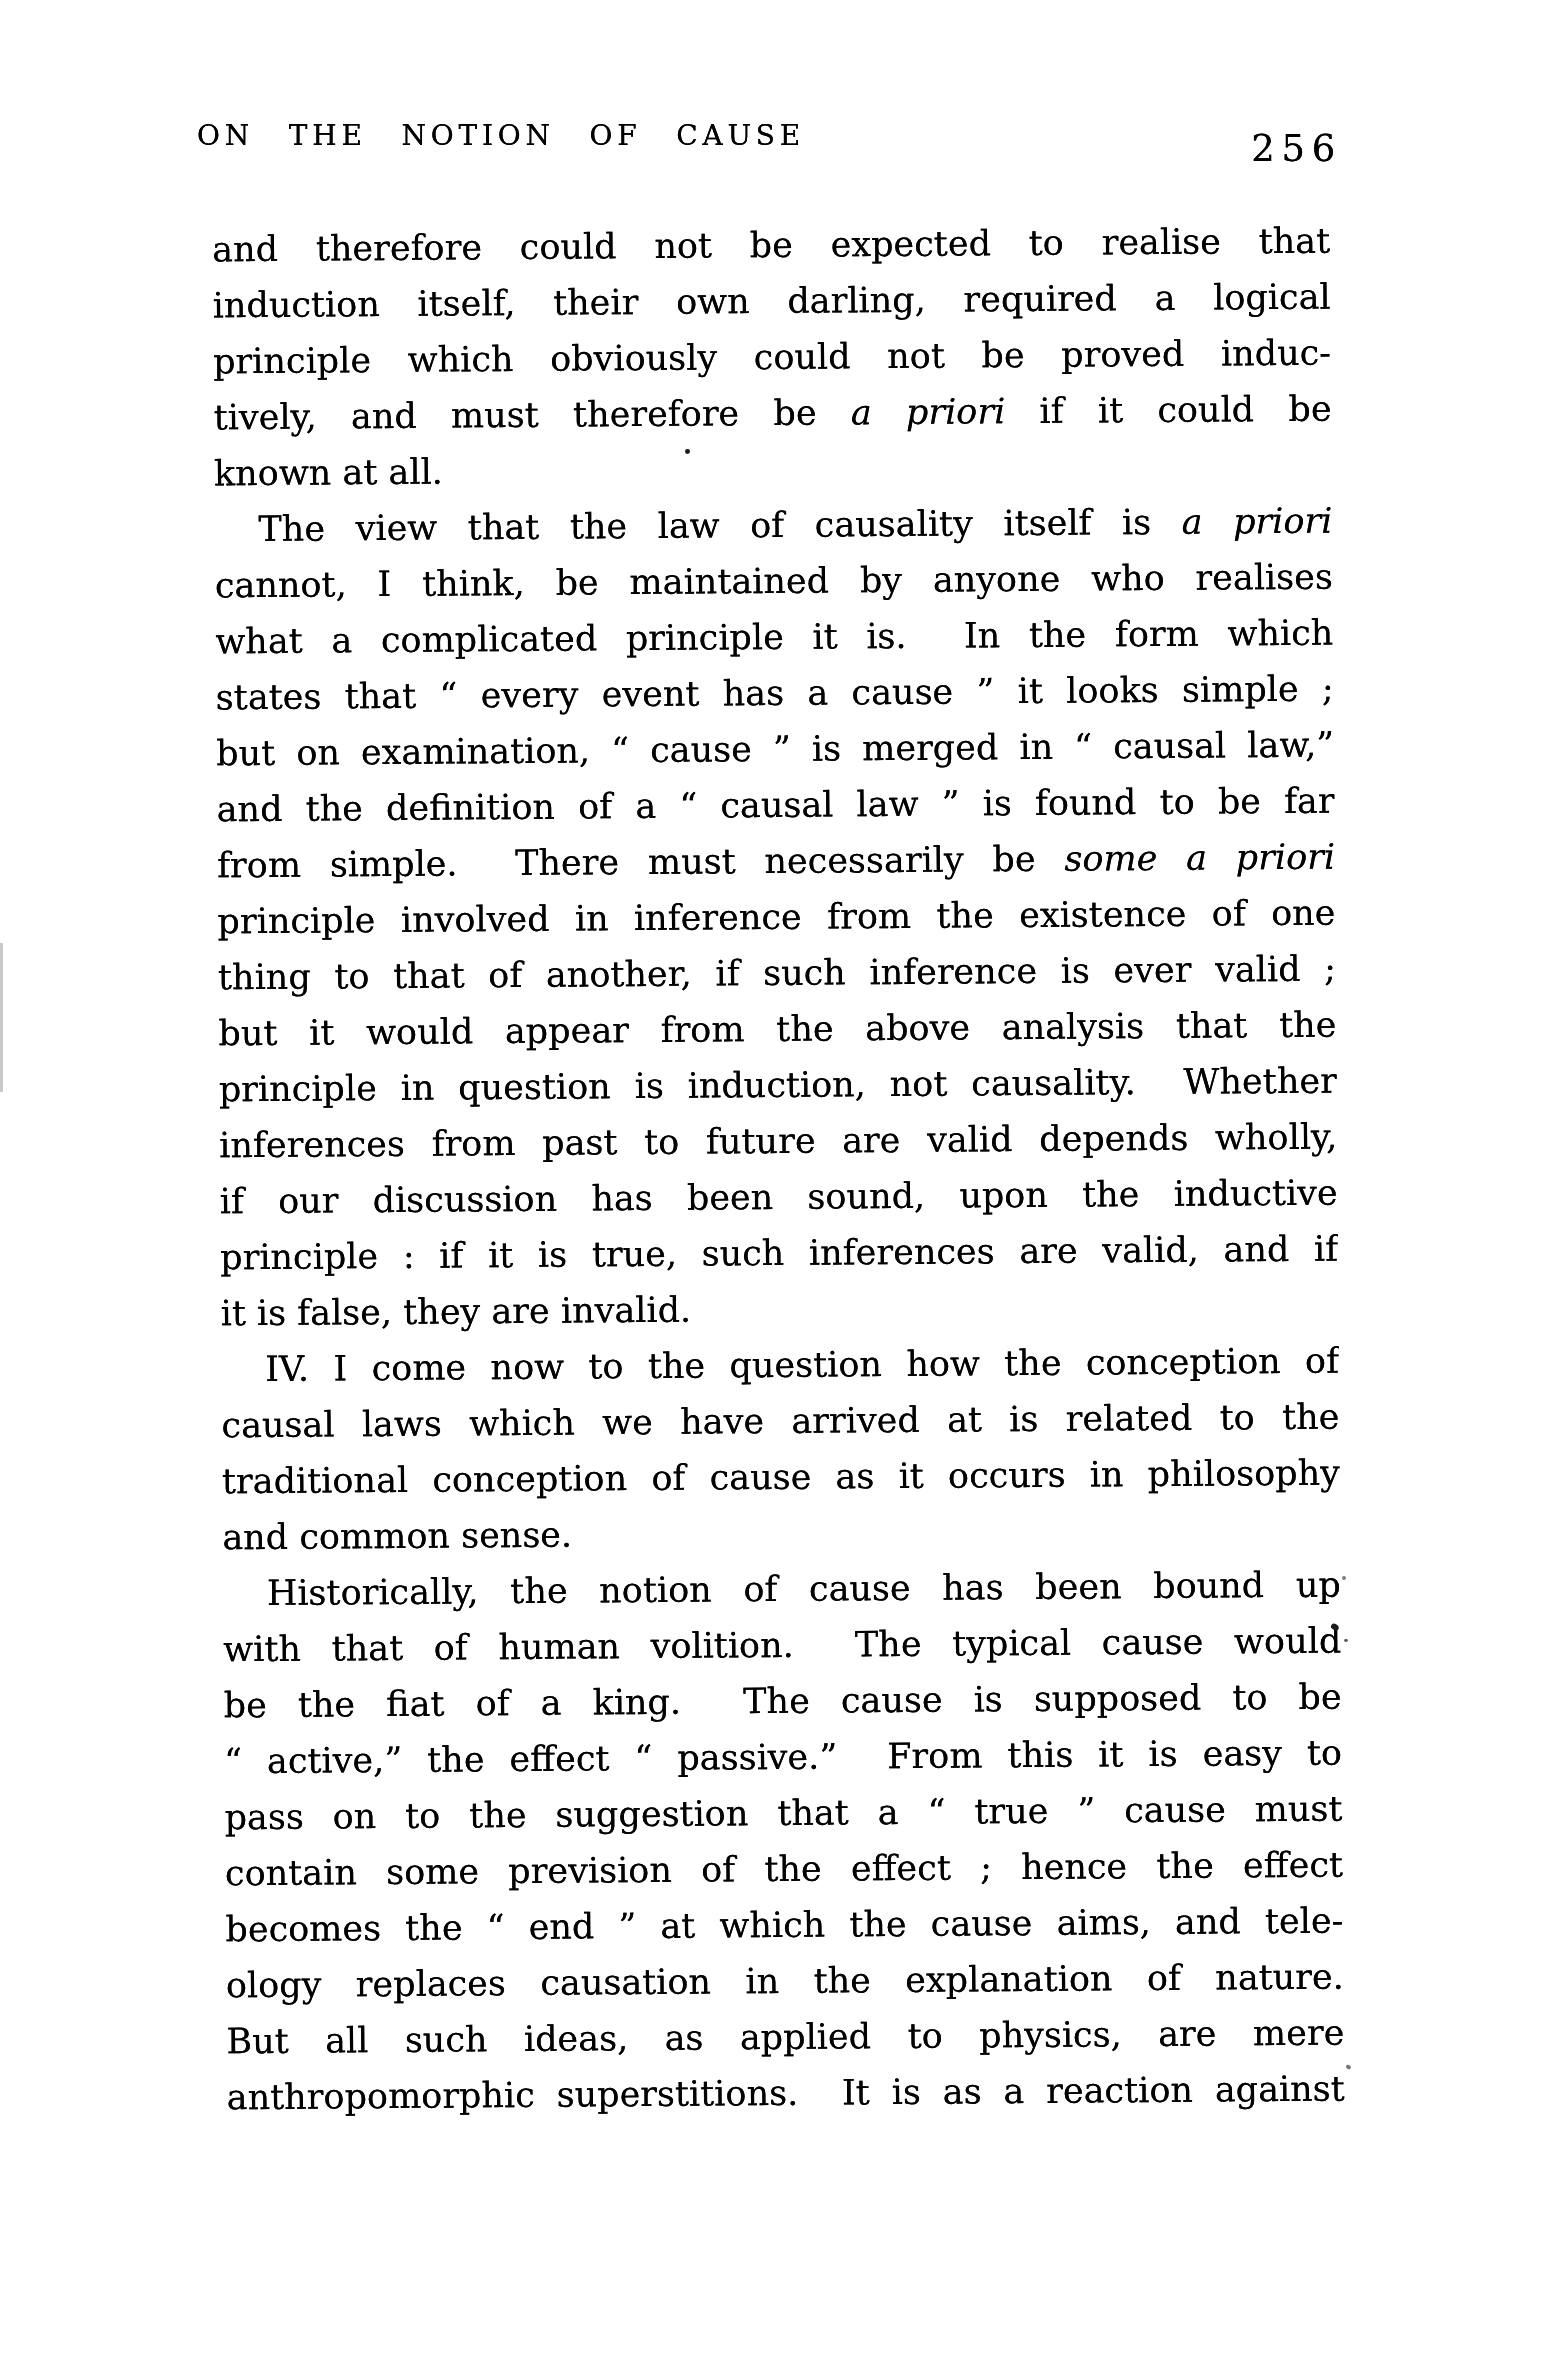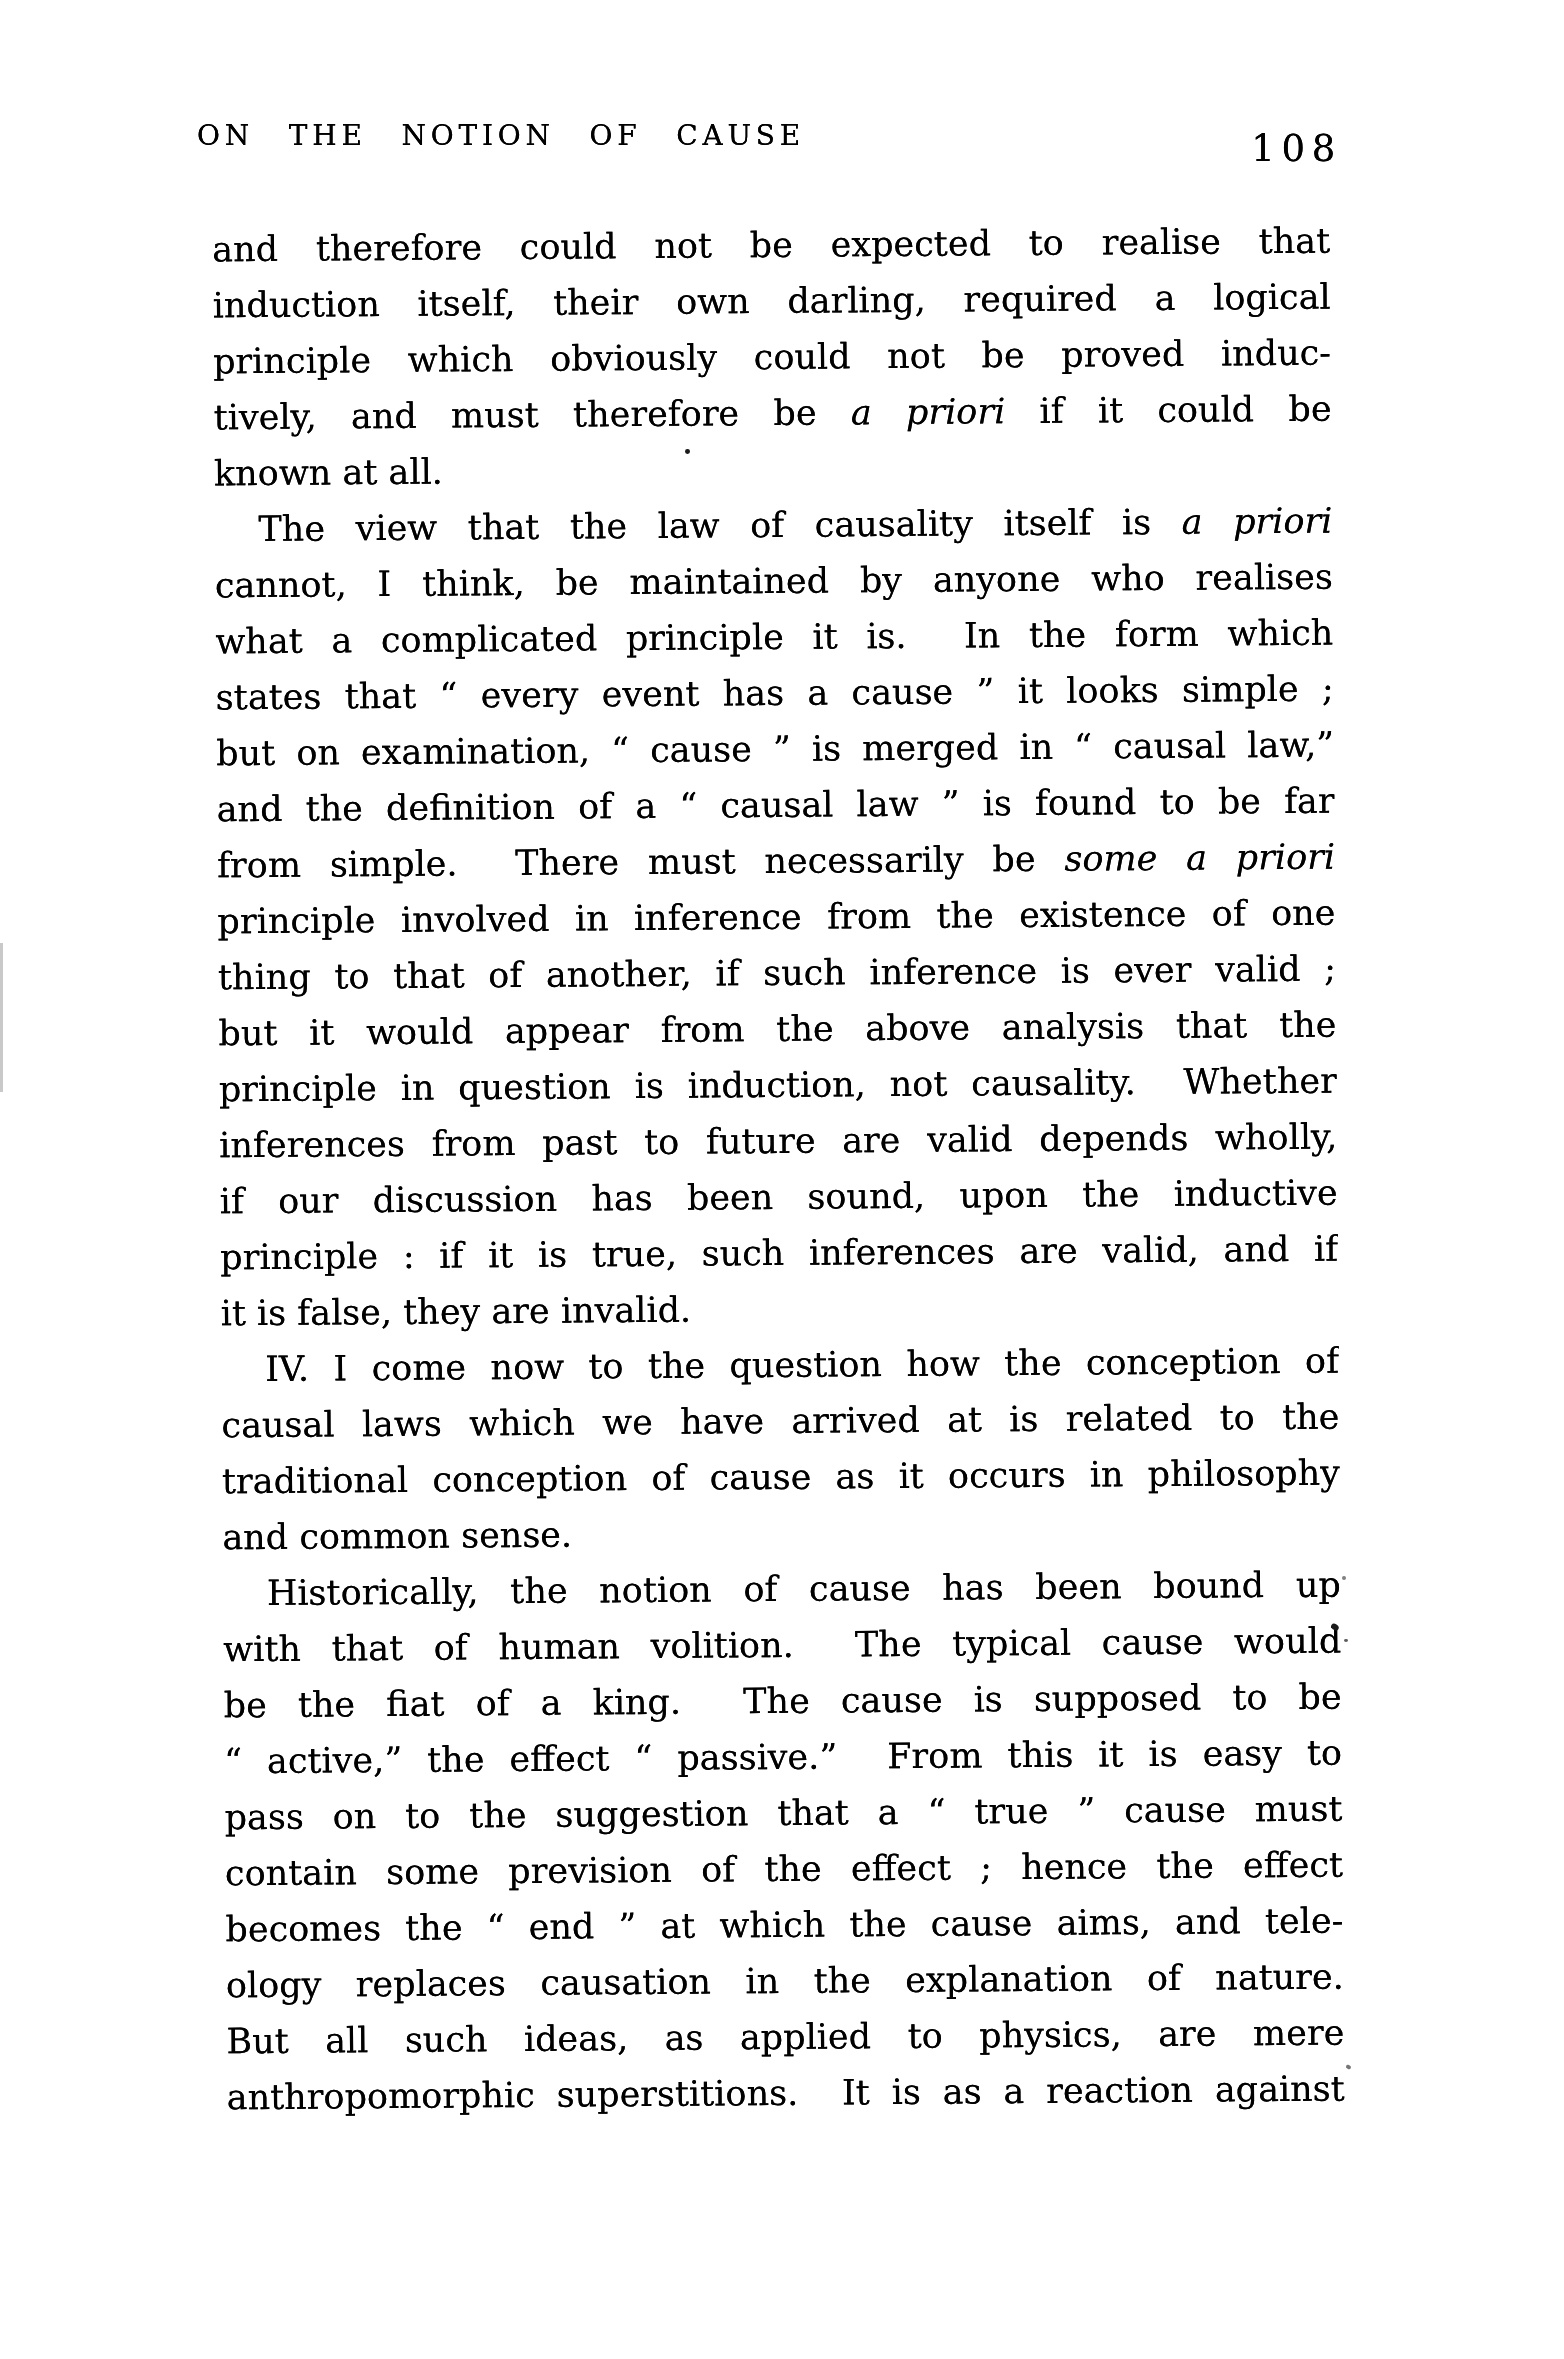--- a/index.html
+++ b/index.html
@@ -83,21 +83,21 @@
     background: #c9c9c9;
   }
 </style>
 </head>
 <body>
 
 <div class="page">
 
   <div class="running-head">ON THE NOTION OF CAUSE</div>
 
-  <div class="page-num">108</div>
+  <div class="page-num">256</div>
 
   <div class="text-block" id="lines-container">
       <div class="line"><span>and therefore could not be expected to realise that</span></div>
       <div class="line"><span>induction itself, their own darling, required a logical</span></div>
       <div class="line"><span>principle which obviously could not be proved induc-</span></div>
       <div class="line"><span>tively, and must therefore be </span><span class="it">a priori</span><span> if it could be</span></div>
       <div class="line para-end"><span>known at all.</span></div>
       <div class="line indent"><span>The view that the law of causality itself is </span><span class="it">a priori</span></div>
       <div class="line"><span>cannot, I think, be maintained by anyone who realises</span></div>
       <div class="line"><span>what a complicated principle it is.  In the form which</span></div>

